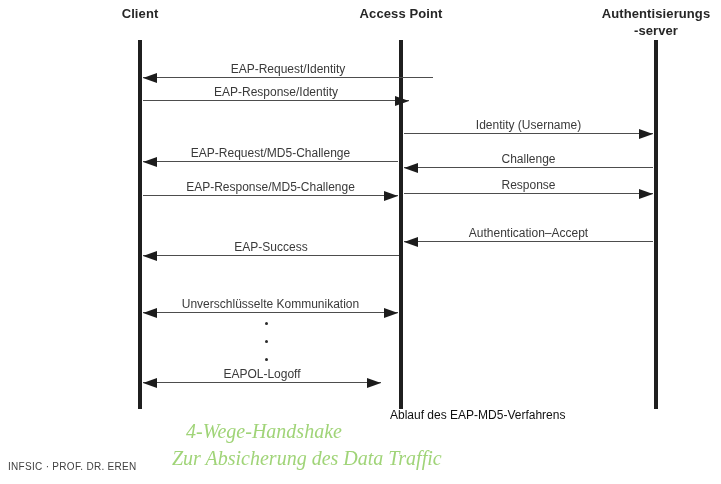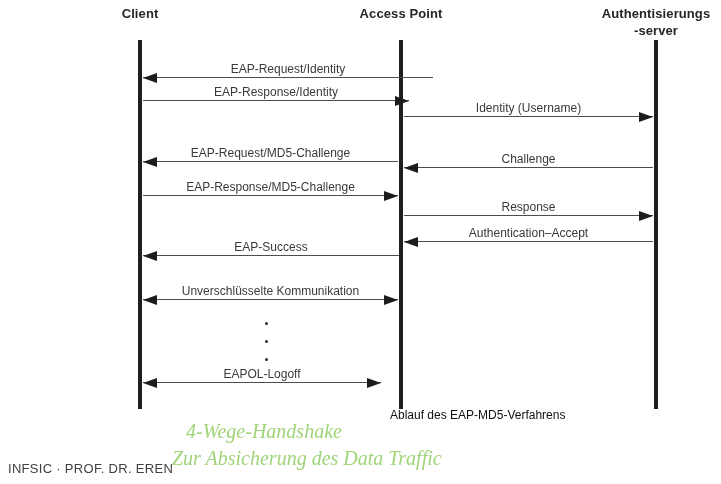--- a/index.html
+++ b/index.html
@@ -72,21 +72,21 @@
     position:absolute;
     left:390px;top:408px;
     font-family:Liberation Sans, sans-serif;
     font-size:12px;
     color:#101010;
     white-space:nowrap;
   }
   .footer{
     position:absolute;
     left:8px;top:461px;
-    font-size:13px;
+    font-size:10px;
     letter-spacing:0.3px;
     color:#414141;
     white-space:nowrap;
   }
 </style>
 </head>
 <body>
 
 <div class="slide">
   <div id="diagram">
@@ -106,56 +106,56 @@
       <div class="message" style="left: 143px; width: 290px; top: 46px; margin-top: 14px;">
         <div class="msg-label">EAP-Request/Identity</div>
         <div class="msg-line"></div>
         <div class="head-left"></div>
       </div>
       <div class="message" style="left: 143px; width: 266px; top: 83px;">
         <div class="msg-label">EAP-Response/Identity</div>
         <div class="msg-line"></div>
         <div class="head-right"></div>
       </div>
-      <div class="message" style="left: 404px; width: 249px; top: 99px;">
+      <div class="message" style="left: 404px; width: 249px; top: 116px;">
         <div class="msg-label">Identity (Username)</div>
         <div class="msg-line"></div>
         <div class="head-right"></div>
       </div>
       <div class="message" style="left: 404px; width: 249px; top: 130px; margin-top: 20px;">
         <div class="msg-label">Challenge</div>
         <div class="msg-line"></div>
         <div class="head-left"></div>
       </div>
       <div class="message" style="left: 143px; width: 255px; top: 144px;">
         <div class="msg-label">EAP-Request/MD5-Challenge</div>
         <div class="msg-line"></div>
         <div class="head-left"></div>
       </div>
       <div class="message" style="left: 143px; width: 255px; top: 178px;">
         <div class="msg-label">EAP-Response/MD5-Challenge</div>
         <div class="msg-line"></div>
         <div class="head-right"></div>
       </div>
-      <div class="message" style="left: 404px; width: 249px; top: 198px;">
+      <div class="message" style="left: 404px; width: 249px; top: 176px;">
         <div class="msg-label">Response</div>
         <div class="msg-line"></div>
         <div class="head-right"></div>
       </div>
       <div class="message" style="left: 404px; width: 249px; top: 224px;">
         <div class="msg-label">Authentication–Accept</div>
         <div class="msg-line"></div>
         <div class="head-left"></div>
       </div>
       <div class="message" style="left: 143px; width: 256px; top: 238px;">
         <div class="msg-label">EAP-Success</div>
         <div class="msg-line"></div>
         <div class="head-left"></div>
       </div>
-      <div class="message" style="left: 143px; width: 255px; top: 282px;">
+      <div class="message" style="left: 143px; width: 255px; top: 295px;">
         <div class="msg-label">Unverschlüsselte Kommunikation</div>
         <div class="msg-line"></div>
         <div class="head-left"></div>
         <div class="head-right"></div>
       </div>
       <div class="message" style="left: 143px; width: 238px; top: 365px;">
         <div class="msg-label">EAPOL-Logoff</div>
         <div class="msg-line"></div>
         <div class="head-left"></div>
         <div class="head-right"></div>

